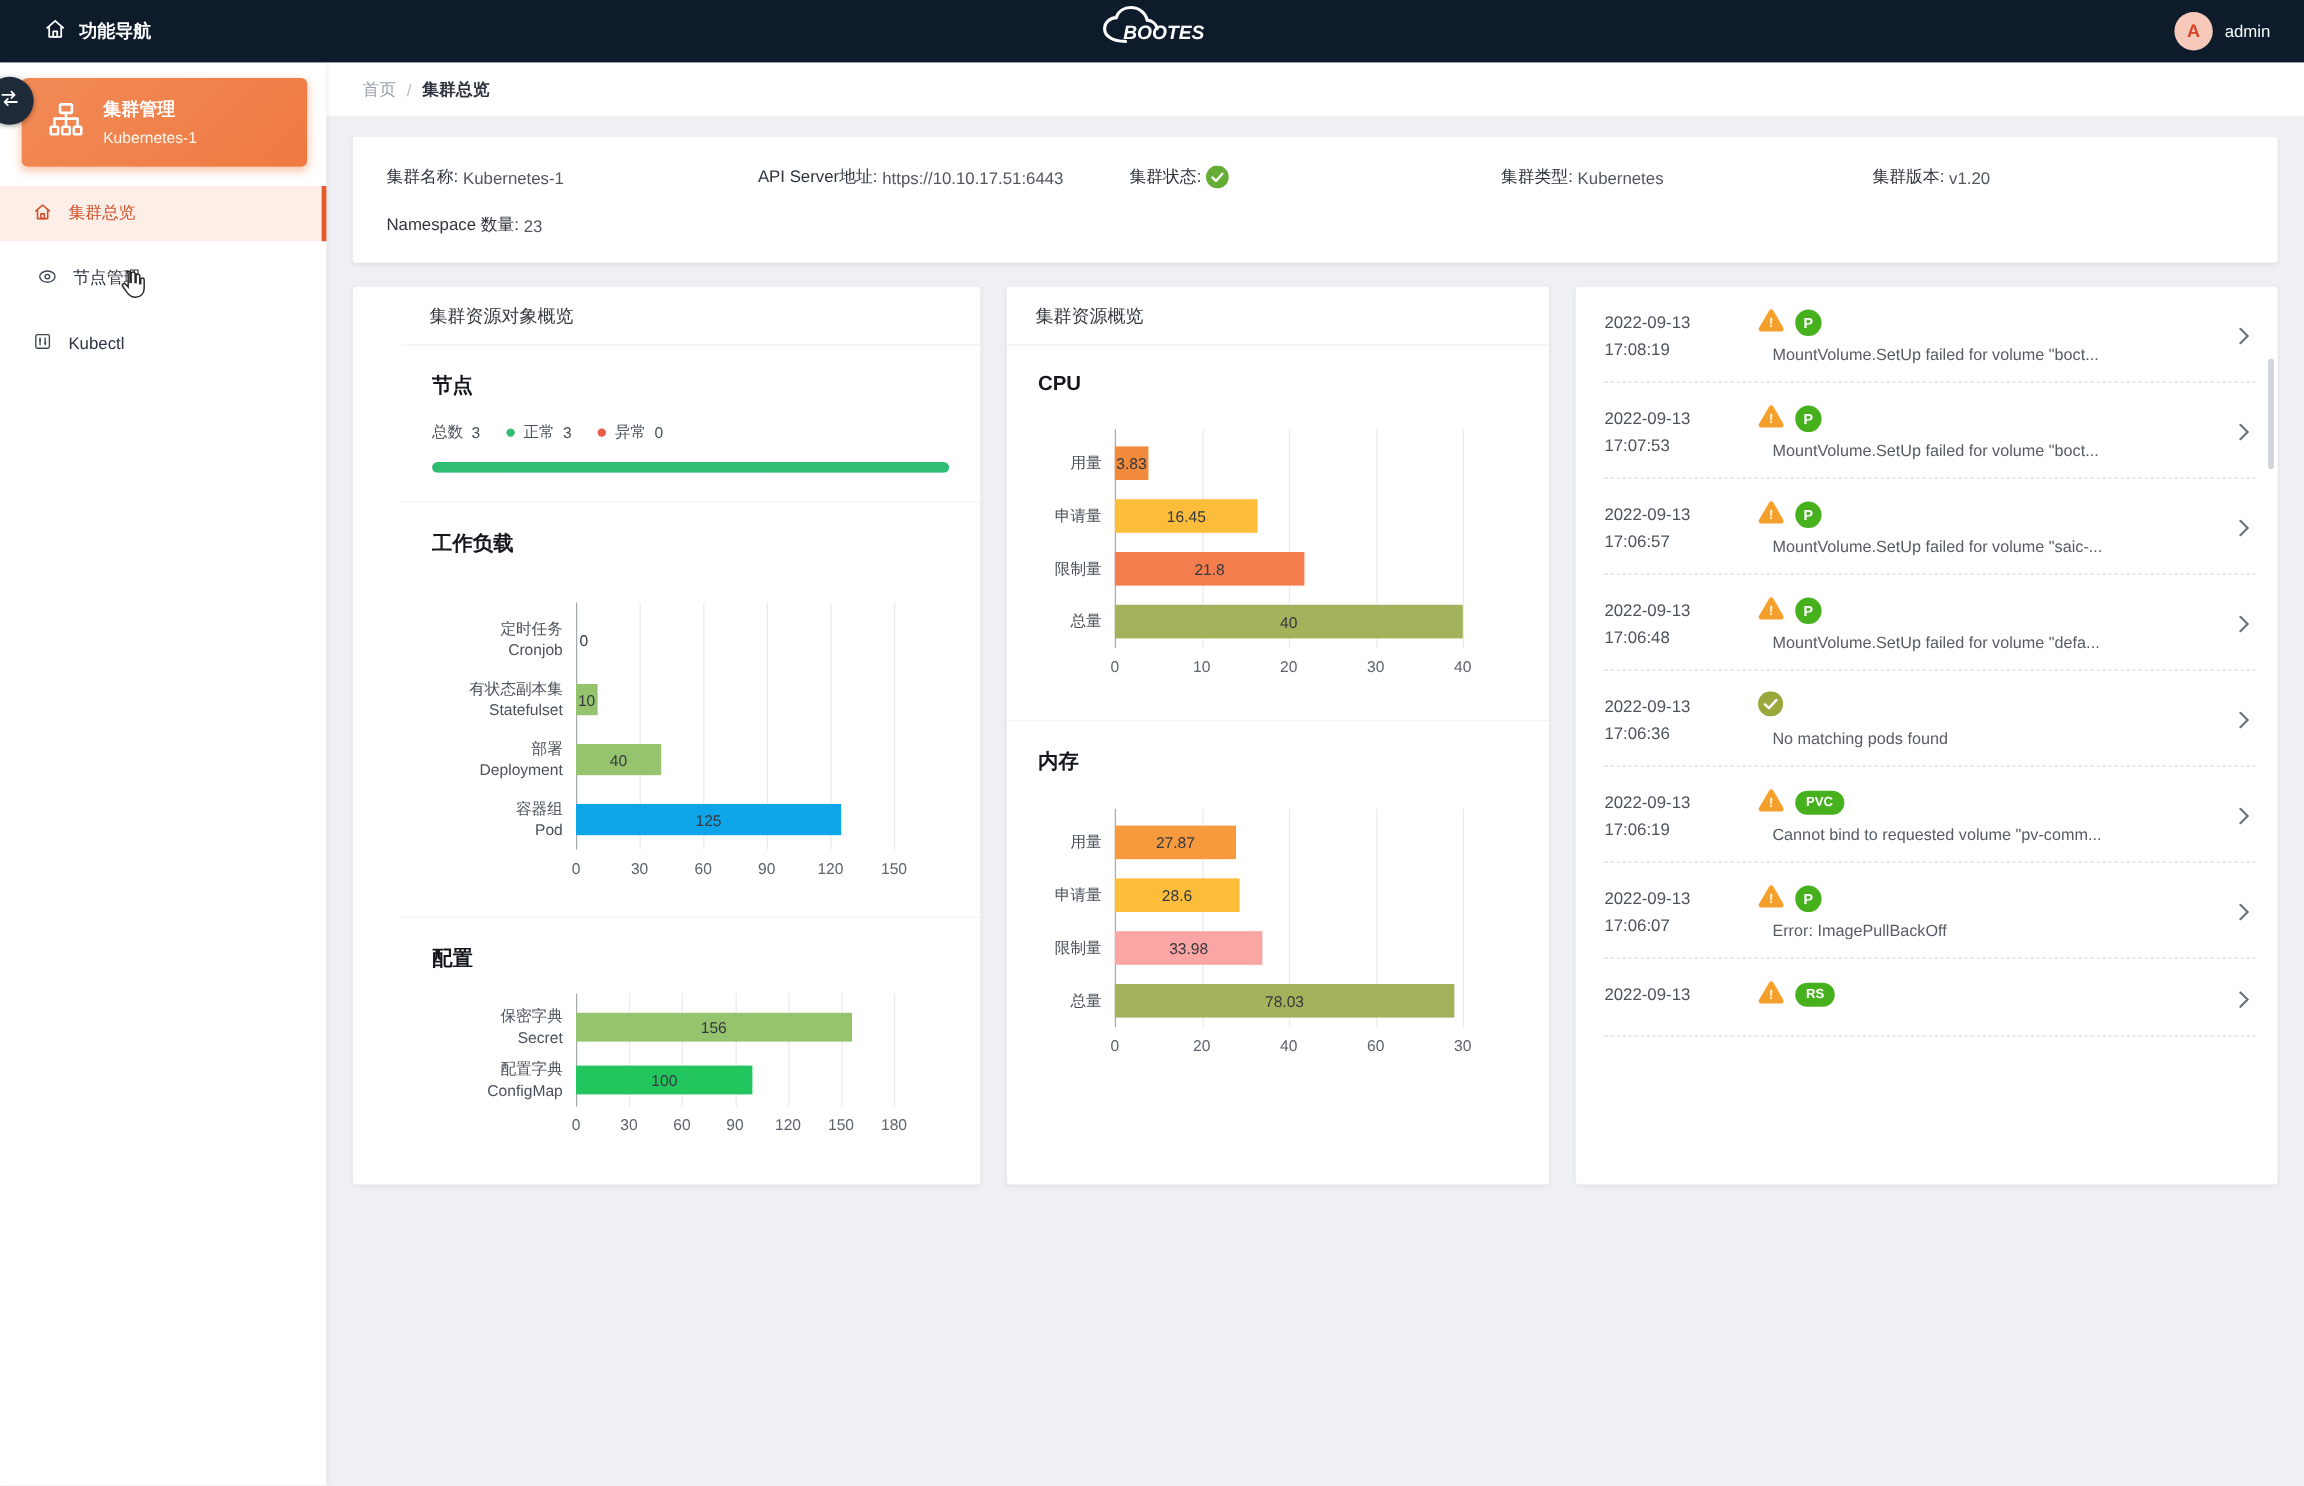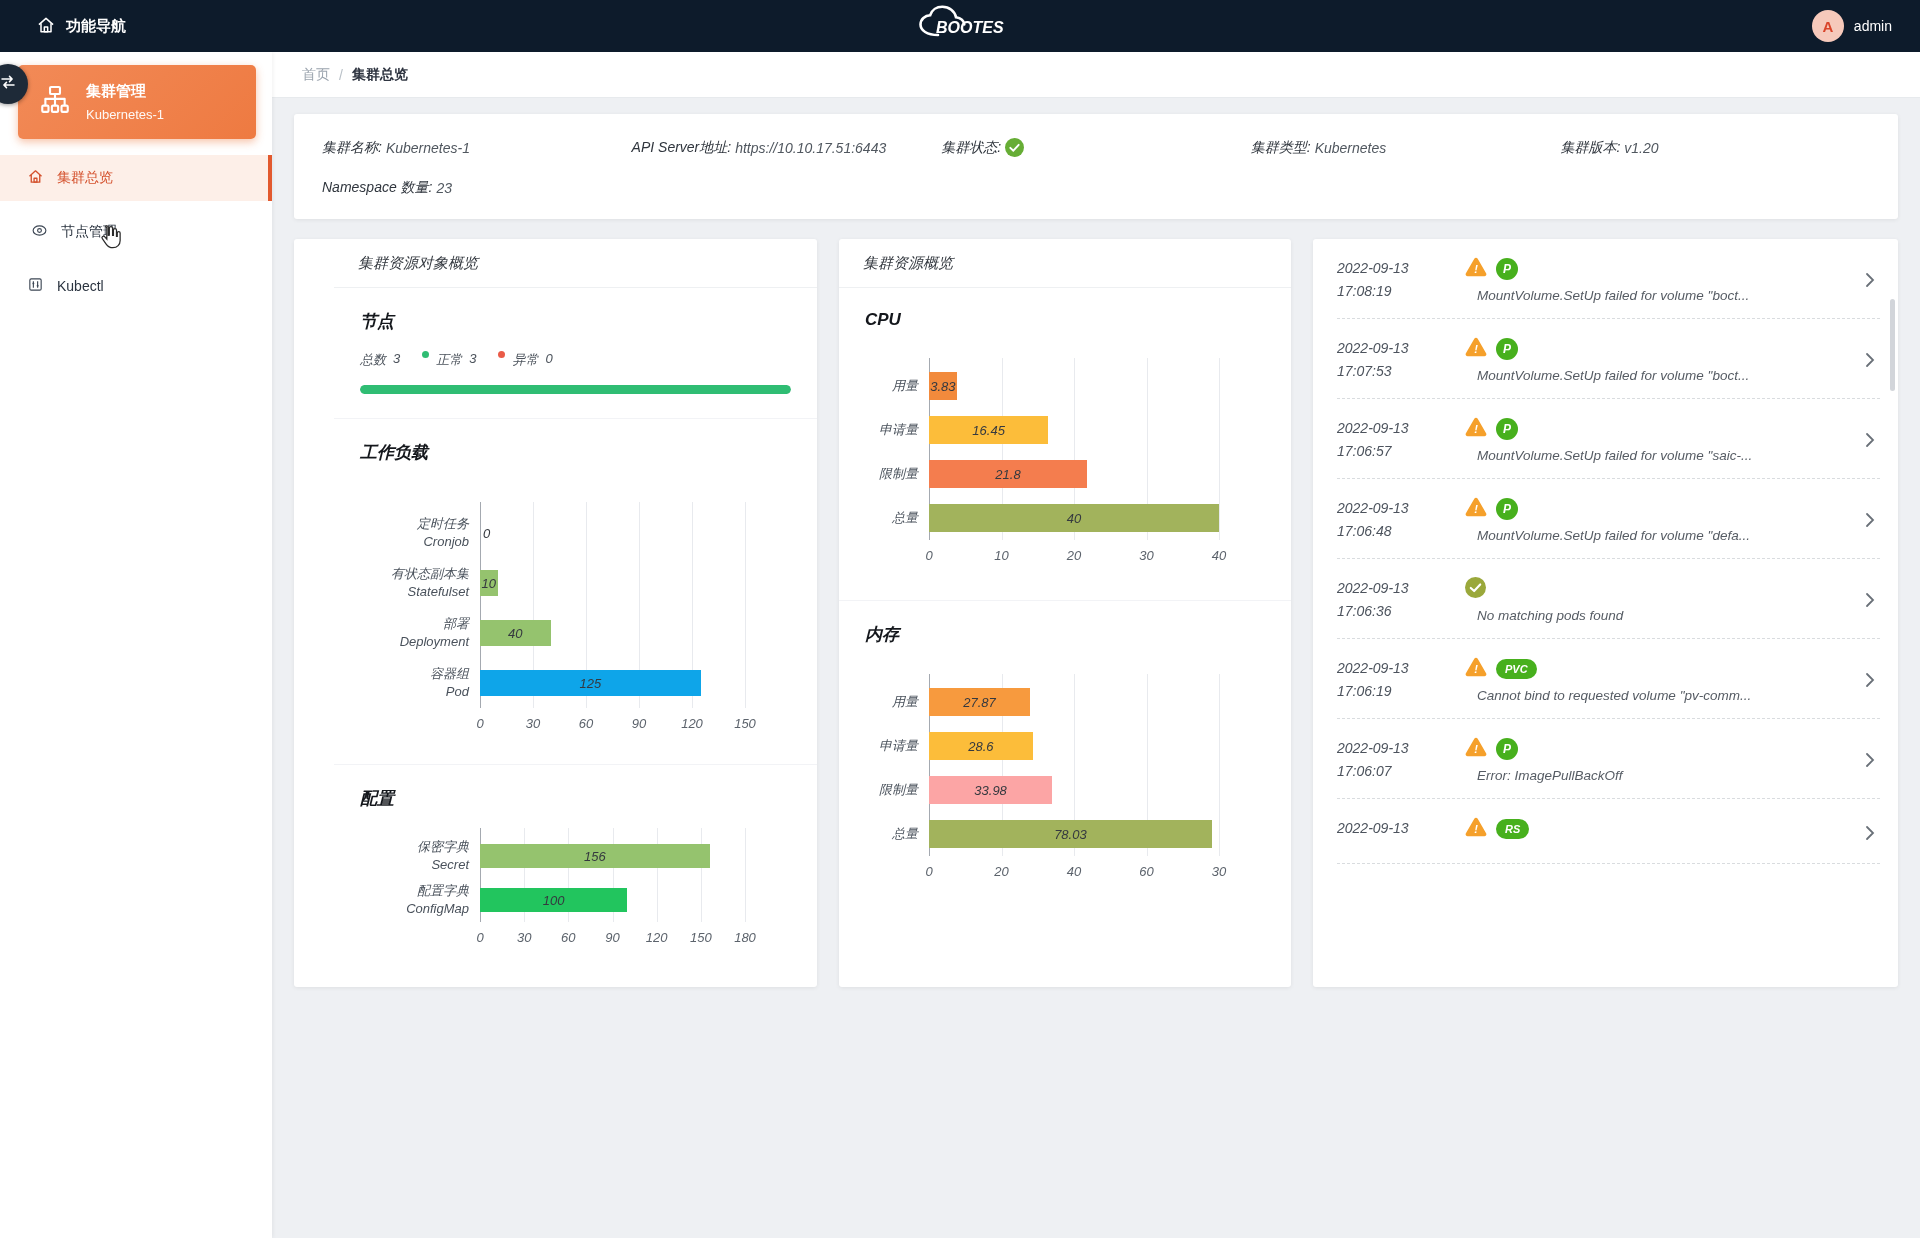--- a/index.html
+++ b/index.html
@@ -35,21 +35,21 @@
   .menu-item.active::after { content:""; position:absolute; right:0; top:0; bottom:0; width:4px; background:#e2592e; }
   .mouse-cursor { position:absolute; left:98px; top:172px; z-index:9; pointer-events:none; }
 
   
   .main { flex:1; display:flex; flex-direction:column; min-width:0; }
   .breadcrumb { height:46px; background:#fff; display:flex; align-items:center; gap:9px;
     padding-left:30px; font-size:14px; border-bottom:1px solid #e7eaed; }
   .bc-home { color:#9aa3ad; cursor:pointer; }
   .bc-sep { color:#b9c0c7; }
   .bc-current { color:#2e3440; font-weight:bold; }
-  .content { flex:1; padding:16px 22px 0 22px; overflow:hidden;font-style:italic; }
+  .content { flex:1; padding:16px 22px 0 22px; overflow:hidden; }
 
   .info-card { background:#fff; border-radius:3px; box-shadow:0 1px 4px rgba(0,0,0,.07);
     padding:24px 28px 22px 28px; }
   .info-row1 { display:flex; }
   .info-field { width:20%; display:flex; align-items:center; font-size:14px; }
   .info-label { color:#2f353d; }
   .info-value { color:#50575f; margin-left:4px; }
   .info-row2 { margin-top:22px; font-size:14px; display:flex; }
 
   .panels { display:flex; gap:22px; margin-top:20px; align-items:stretch; }
@@ -60,21 +60,21 @@
   .panel-3 { flex:1; min-width:0; }
   .panel-title { height:49px; display:flex; align-items:center; justify-content:space-between;
     padding:0 22px 0 24px; font-size:15px; color:#33383f; border-bottom:1px solid #eef0f2; }
   .refresh-btn { cursor:pointer; display:flex; align-items:center; }
 
   .section { padding:22px 26px 24px 26px; }
   .section + .section { border-top:1px solid #f2f3f6; }
   .section-heading { font-size:17px; font-weight:bold; color:#14171c; }
 
   .node-legend { display:flex; align-items:center; gap:22px; margin-top:18px; font-size:13px; color:#4c535c; }
-  .legend-item { display:flex; align-items:flex-start; gap:7px; }
+  .legend-item { display:flex; align-items:center; gap:7px; }
   .dot { width:7px; height:7px; border-radius:50%; display:inline-block; }
   .node-progress { margin-top:16px; height:9px; border-radius:5px; background:#e8ebee; overflow:hidden; }
   .node-progress-fill { height:100%; border-radius:5px; background:#2fbd73; }
 
   
   .chart { display:flex; margin-top:40px; }
   .chart-labels { flex:none; display:flex; flex-direction:column; }
   .clabel { display:flex; flex-direction:column; justify-content:center; align-items:flex-end;
     padding-right:11px; color:#49515b; font-size:13px; line-height:1.35; text-align:right; }
   .chart-plot { flex:1; min-width:0; }

